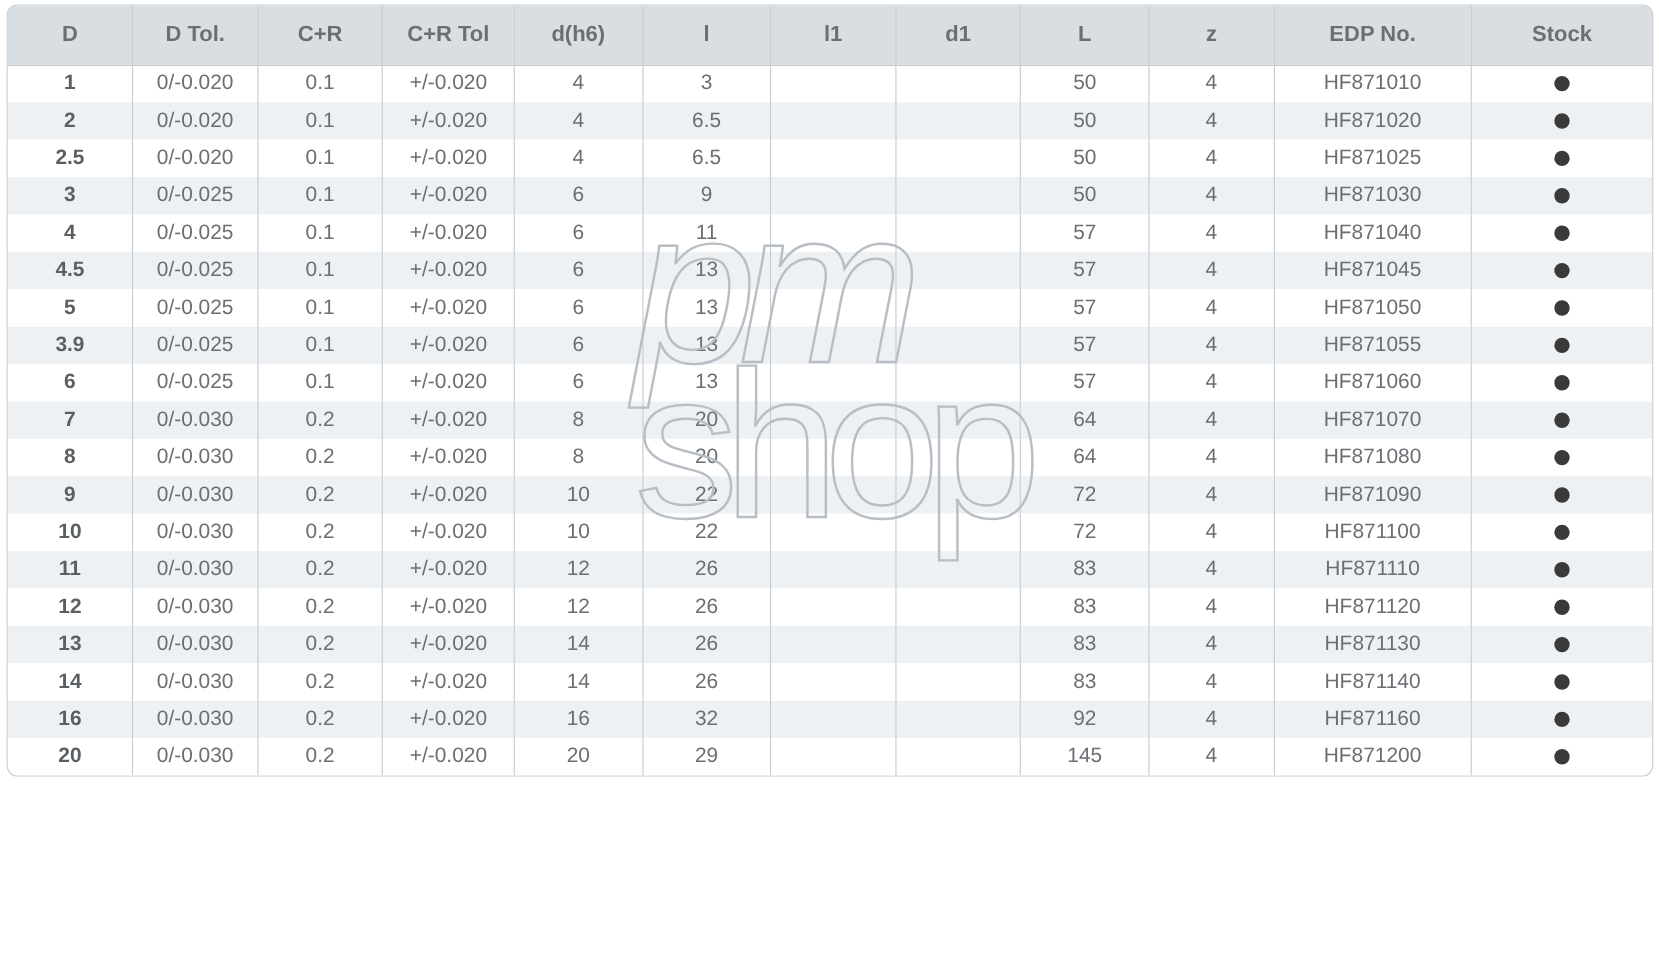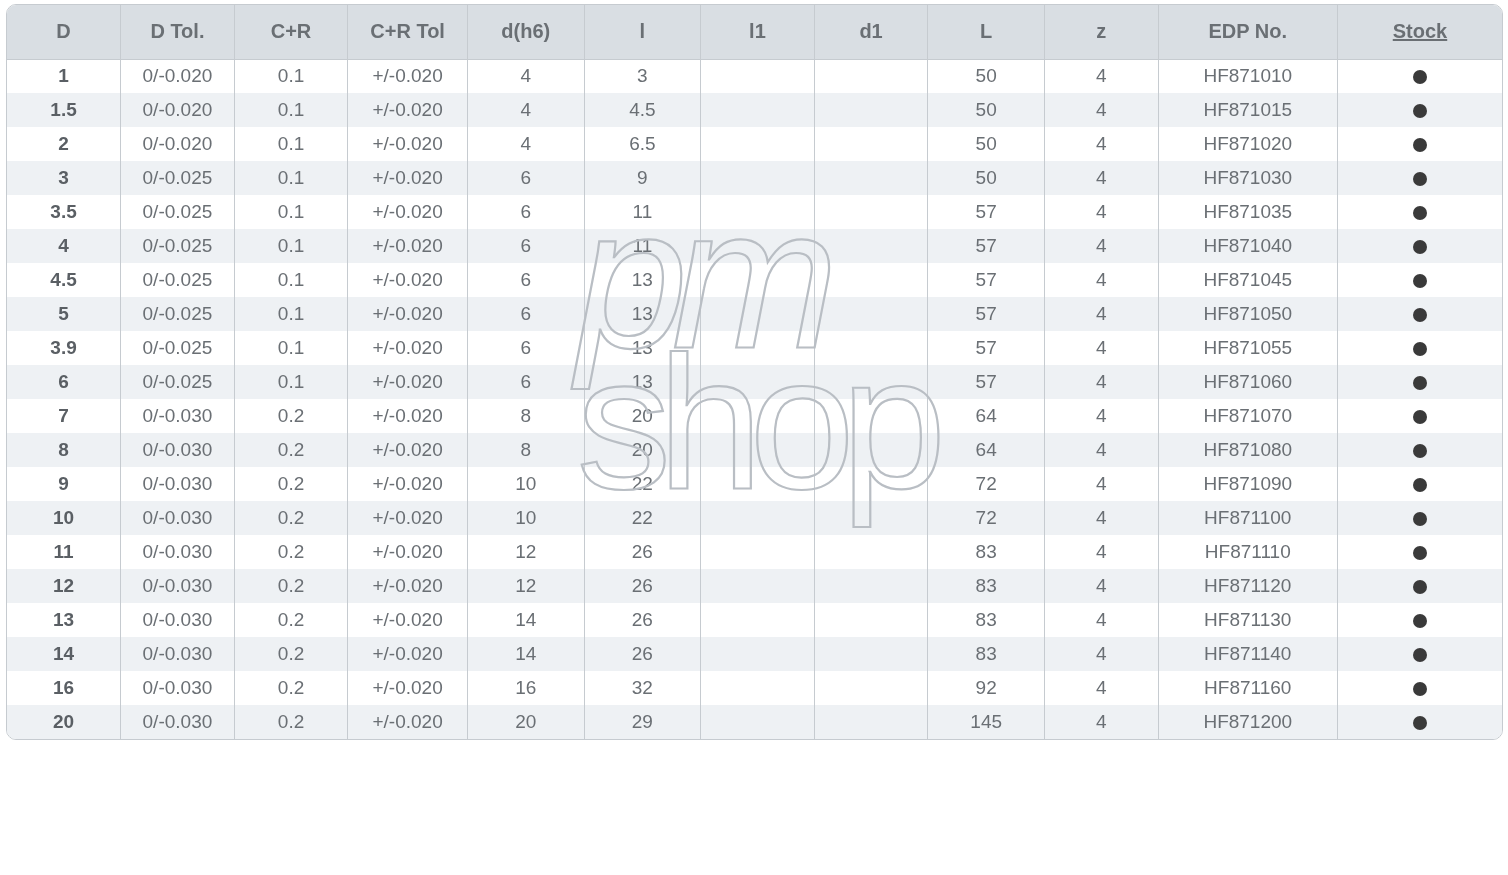--- a/index.html
+++ b/index.html
@@ -26,21 +26,21 @@
     thead th {
       background: #d9dee3;
       color: #6a6f74;
       font-weight: 600;
       font-size: 20px;
       height: 54px;
       border-right: 1px solid #c6cbd0;
       border-bottom: 1px solid #c6cbd0;
       text-align: center;
     }
-    thead th:last-child { border-right: none; text-decoration: underline; }
+    thead th:last-child { border-right: none; }
     tbody td {
       height: 34px;
       font-size: 19px;
       color: #6a6f74;
       text-align: center;
       border-right: 1px solid #c6cbd0;
     }
     tbody td:last-child { border-right: none; }
     tbody tr:nth-child(odd) td { background: #ffffff; }
     tbody tr:nth-child(even) td { background: #eef1f4; }
@@ -133,73 +133,59 @@
           <td>4</td>
           <td>3</td>
           <td></td>
           <td></td>
           <td>50</td>
           <td>4</td>
           <td>HF871010</td>
           <td><span class="dot"></span></td>
         </tr>
         <tr>
-          <td class="col-d">1.5</td>
-          <td>0/-0.020</td>
-          <td>0.1</td>
-          <td>+/-0.020</td>
-          <td>4</td>
-          <td>4.5</td>
-          <td></td>
-          <td></td>
-          <td>50</td>
-          <td>4</td>
-          <td>HF871015</td>
-          <td><span class="dot"></span></td>
-        </tr>
-        <tr>
           <td class="col-d">2</td>
           <td>0/-0.020</td>
           <td>0.1</td>
           <td>+/-0.020</td>
           <td>4</td>
           <td>6.5</td>
           <td></td>
           <td></td>
           <td>50</td>
           <td>4</td>
           <td>HF871020</td>
           <td><span class="dot"></span></td>
         </tr>
         <tr>
+          <td class="col-d">2.5</td>
+          <td>0/-0.020</td>
+          <td>0.1</td>
+          <td>+/-0.020</td>
+          <td>4</td>
+          <td>6.5</td>
+          <td></td>
+          <td></td>
+          <td>50</td>
+          <td>4</td>
+          <td>HF871025</td>
+          <td><span class="dot"></span></td>
+        </tr>
+        <tr>
           <td class="col-d">3</td>
           <td>0/-0.025</td>
           <td>0.1</td>
           <td>+/-0.020</td>
           <td>6</td>
           <td>9</td>
           <td></td>
           <td></td>
           <td>50</td>
           <td>4</td>
           <td>HF871030</td>
-          <td><span class="dot"></span></td>
-        </tr>
-        <tr>
-          <td class="col-d">3.5</td>
-          <td>0/-0.025</td>
-          <td>0.1</td>
-          <td>+/-0.020</td>
-          <td>6</td>
-          <td>11</td>
-          <td></td>
-          <td></td>
-          <td>57</td>
-          <td>4</td>
-          <td>HF871035</td>
           <td><span class="dot"></span></td>
         </tr>
         <tr>
           <td class="col-d">4</td>
           <td>0/-0.025</td>
           <td>0.1</td>
           <td>+/-0.020</td>
           <td>6</td>
           <td>11</td>
           <td></td>

